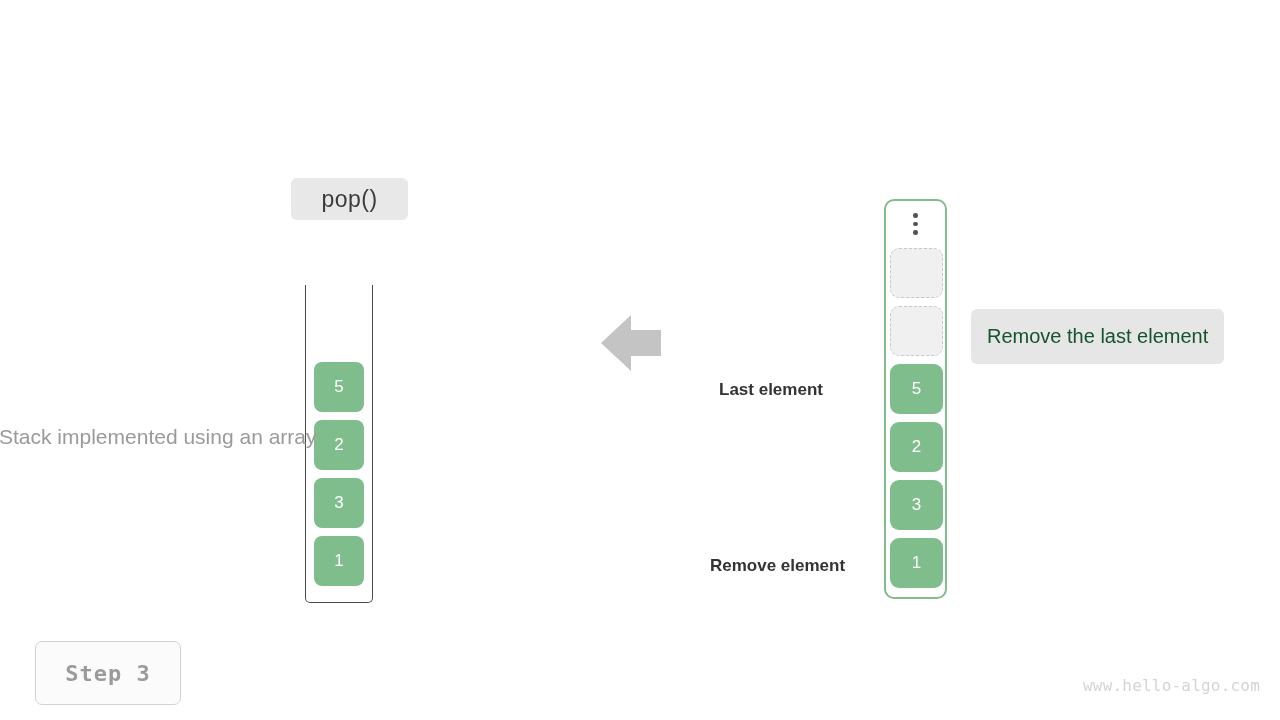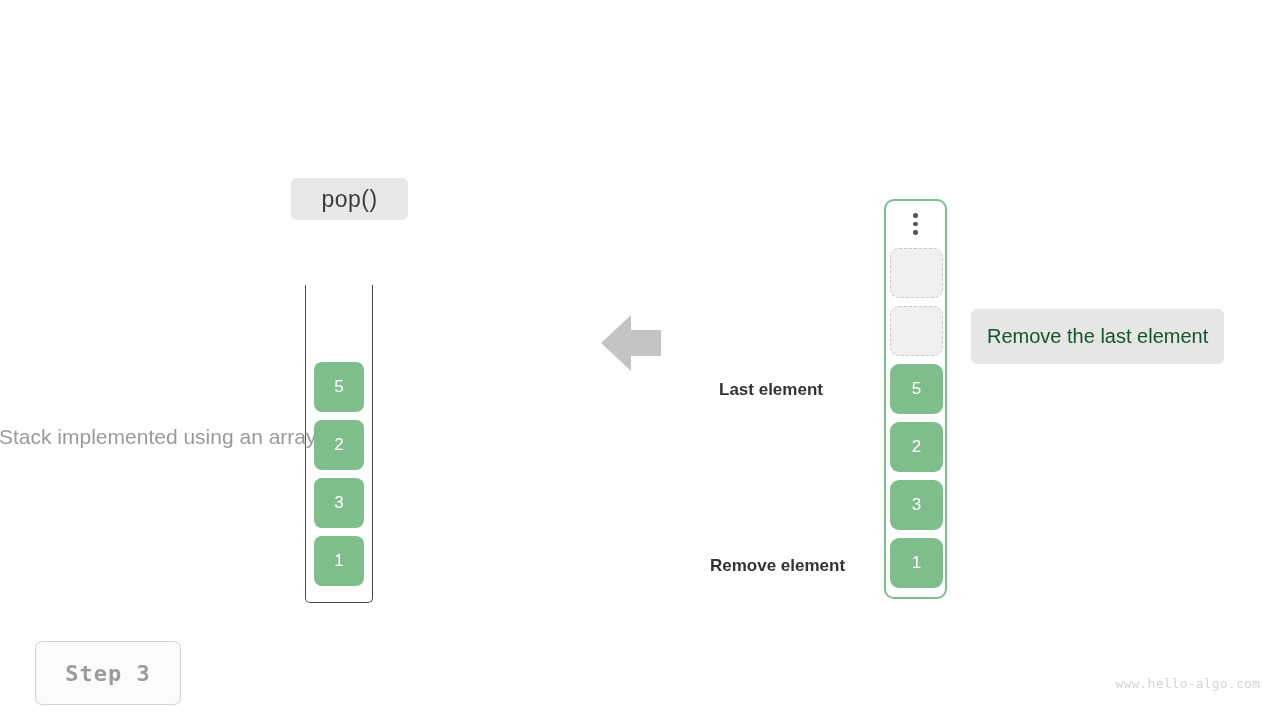--- a/index.html
+++ b/index.html
@@ -211,21 +211,21 @@
     letter-spacing: 1px;
     box-sizing: border-box;
   }
 
   
   .watermark {
     position: absolute;
     right: 20px;
     top: 676px;
     font-family: "DejaVu Sans Mono", "Liberation Mono", monospace;
-    font-size: 13px;
+    font-size: 16px;
     color: #d4d4d4;
     letter-spacing: 0.2px;
   }
 </style>
 </head>
 <body>
 
 <div class="op-label">
   <span>pop()</span>
 </div>

